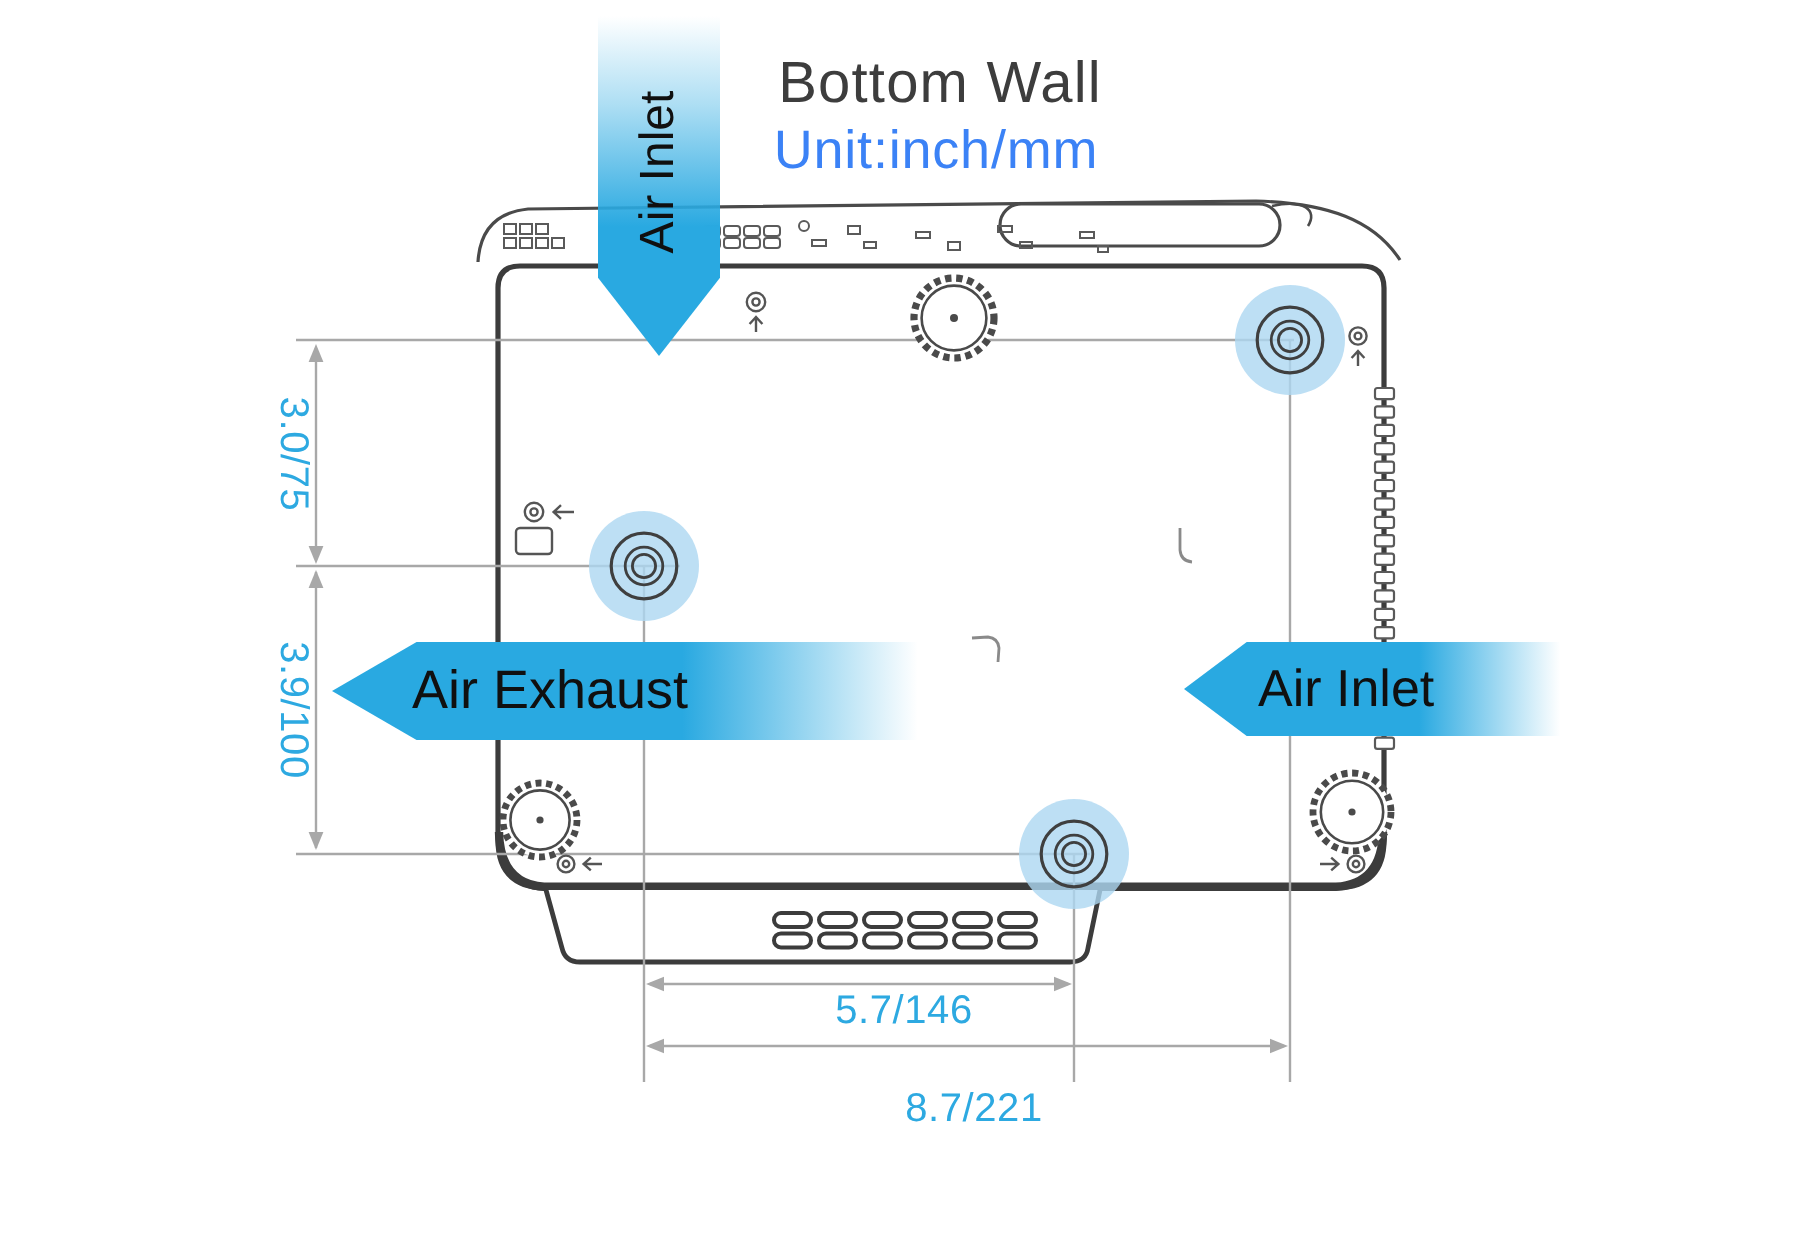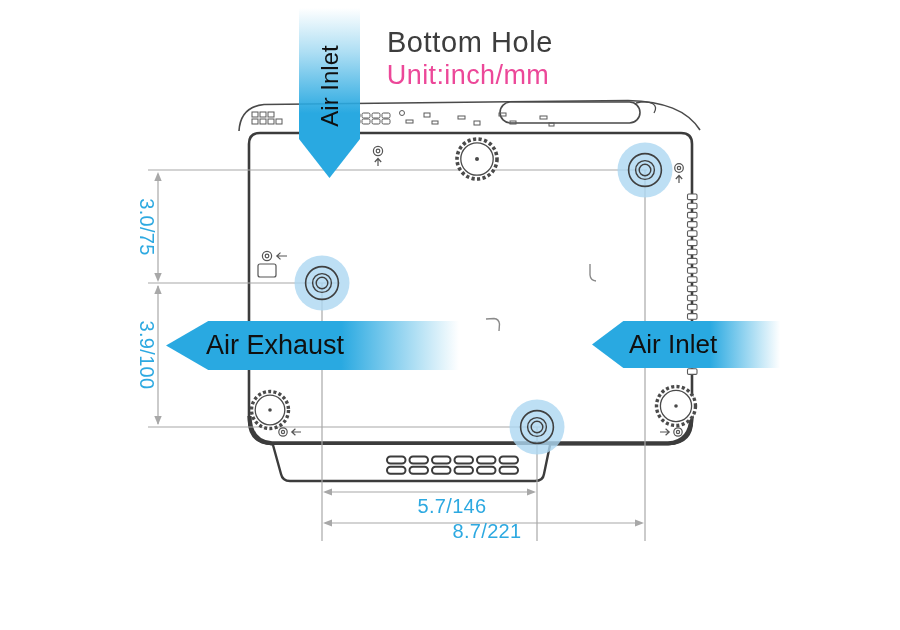--- a/index.html
+++ b/index.html
@@ -8,21 +8,21 @@
     font-family:"Liberation Sans", sans-serif;
   }
   .abs{position:absolute;}
   
   .title{
     left:470px;top:26px;transform:translateX(-50%);
     font-size:29px;font-weight:500;letter-spacing:.6px;color:#3d3d3d;white-space:nowrap;z-index:5;
   }
   .subtitle{
     left:468px;top:60px;transform:translateX(-50%);
-    font-size:27px;font-weight:400;letter-spacing:.4px;color:#ec4899;white-space:nowrap;z-index:5;
+    font-size:27px;font-weight:400;letter-spacing:.4px;color:#3b82f6;white-space:nowrap;z-index:5;
   }
   
   svg.art{left:0;top:0;z-index:1;}
   
   .flow-arrow{display:flex;align-items:center;color:#101010;z-index:3;}
   .arrow-top{
     left:299px;top:8px;width:61px;height:170px;
     clip-path:polygon(0 0,100% 0,100% 77%,50% 100%,0 77%);
     background:linear-gradient(180deg, rgba(255,255,255,0) 0%, rgba(41,169,225,.38) 26%, #29a9e1 62%);
     justify-content:center;
@@ -38,32 +38,32 @@
     left:592px;top:321px;width:196px;height:47px;
     clip-path:polygon(16% 0,100% 0,100% 100%,16% 100%,0 50%);
     background:linear-gradient(90deg, #29a9e1 0%, #29a9e1 60%, rgba(255,255,255,0) 96%);
     padding-left:37px;box-sizing:border-box;font-size:26px;
   }
   
   .dim-label{color:#2da9e1;font-size:20px;letter-spacing:.3px;white-space:nowrap;z-index:4;}
   .dim-v1{left:146px;top:227px;transform:translate(-50%,-50%) rotate(90deg);}
   .dim-v2{left:146px;top:355px;transform:translate(-50%,-50%) rotate(90deg);}
   .dim-h1{left:452px;top:506px;transform:translate(-50%,-50%);}
-  .dim-h2{left:487px;top:531px;transform:translate(-50%,-50%);text-align:center;}
+  .dim-h2{left:487px;top:555px;transform:translate(-50%,-50%);text-align:center;}
   
   .legend{left:256px;top:566px;display:flex;align-items:center;gap:6px;z-index:5;}
   .legend-dot{width:17px;height:17px;border-radius:50%;background:#29a9e1;flex:0 0 auto;}
   .legend-text{color:#2ba9e1;font-size:28px;letter-spacing:.2px;white-space:nowrap;}
 </style>
 </head>
 <body>
 
 <div class="stage">
 
-  <div class="abs title">Bottom Hole</div>
+  <div class="abs title">Bottom Wall</div>
   <div class="abs subtitle">Unit:inch/mm</div>
 
   <svg class="abs art" width="900" height="630" viewBox="0 0 900 630">
 
     <g fill="none" stroke="#4a4a4a" stroke-width="1.6">
       <path d="M239,131 C240,114 249,106 264,104.5 L628,100.5 C664,101.5 687,110 700,130"></path>
       <rect x="500" y="102" width="140" height="21" rx="10.5" fill="#ffffff"></rect>
       <path d="M636,103 C652,99.5 659,105 654,113" stroke-width="1.3"></path>
     </g>
 

